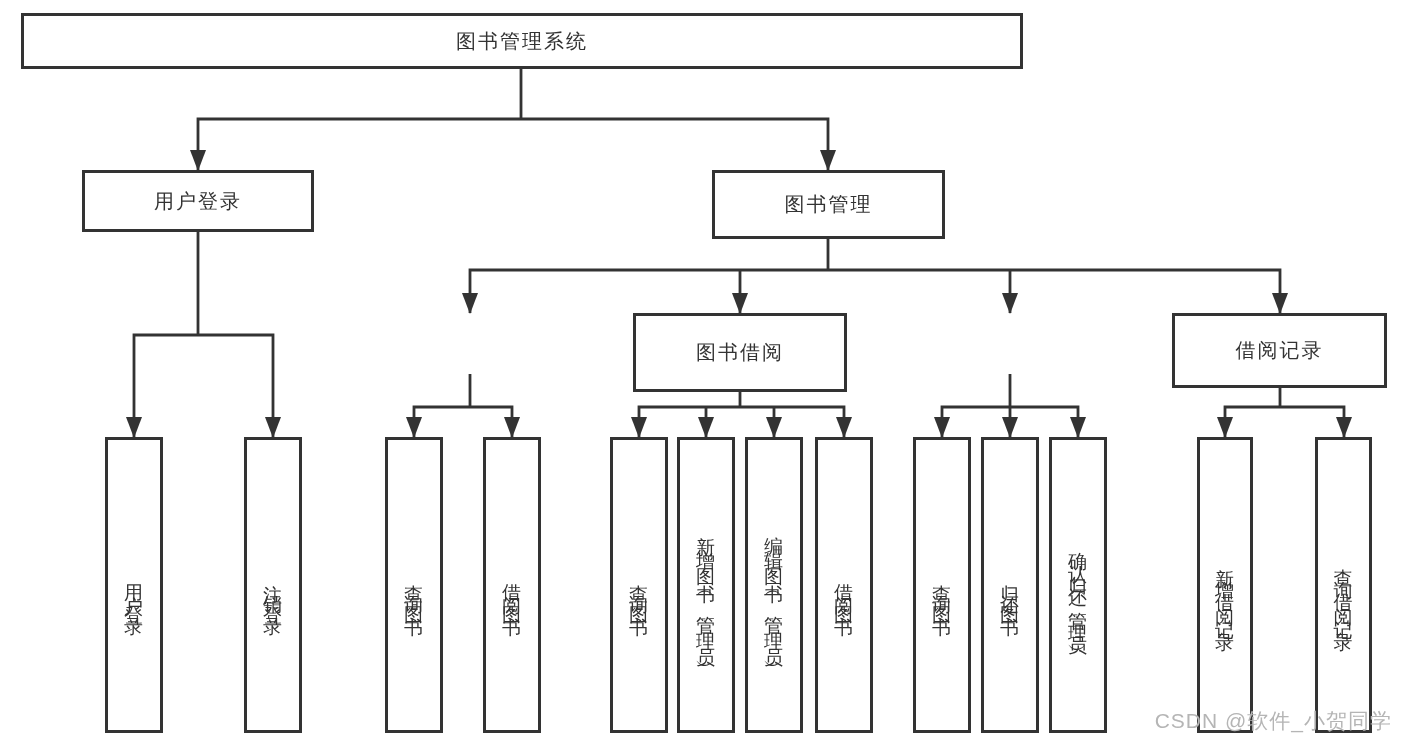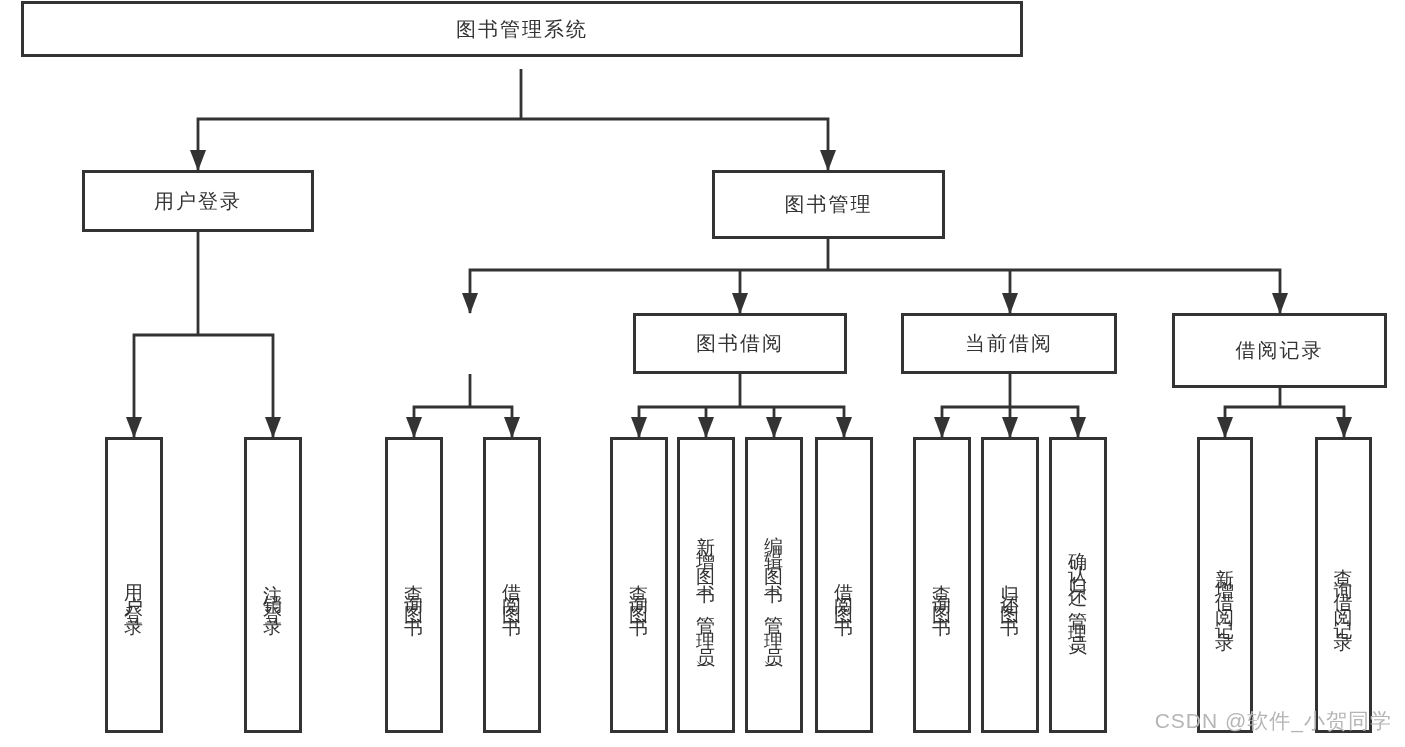--- a/index.html
+++ b/index.html
@@ -123,36 +123,33 @@
     <polygon points="934,417 950,417 942,438"></polygon>
     <polygon points="1002,417 1018,417 1010,438"></polygon>
     <polygon points="1070,417 1086,417 1078,438"></polygon>
 
     <path d="M1280,374 V407"></path>
     <path d="M1225,437 V407 H1344 V437"></path>
     <polygon points="1217,417 1233,417 1225,438"></polygon>
     <polygon points="1336,417 1352,417 1344,438"></polygon>
   </svg>
 
-  <div class="node" style="left:21px; top:1px; width:1002px; height:56px;">
+  <div class="node" style="left:21px; top:13px; width:1002px; height:56px;">
     <span class="hlabel">图书管理系统</span>
   </div>
 
   <div class="node" style="left:82px; top:170px; width:232px; height:62px;">
     <span class="hlabel">用户登录</span>
   </div>
   <div class="node" style="left:712px; top:170px; width:233px; height:69px;">
     <span class="hlabel">图书管理</span>
   </div>
 
-  <div class="node" style="left:633px; top:313px; width:214px; height:61px;">
+  <div class="node" style="left:633px; top:313px; width:214px; height:79px;">
     <span class="hlabel">图书借阅</span>
-  </div>
-  <div class="node" style="left:901px; top:313px; width:216px; height:61px;">
-    <span class="hlabel">当前借阅</span>
   </div>
   <div class="node" style="left:1172px; top:313px; width:215px; height:75px;">
     <span class="hlabel">借阅记录</span>
   </div>
 
   <div class="node leaf" style="left:105px;">
     <span class="vtext">用户登录</span>
   </div>
   <div class="node leaf" style="left:244px;">
     <span class="vtext">注销登录</span>

